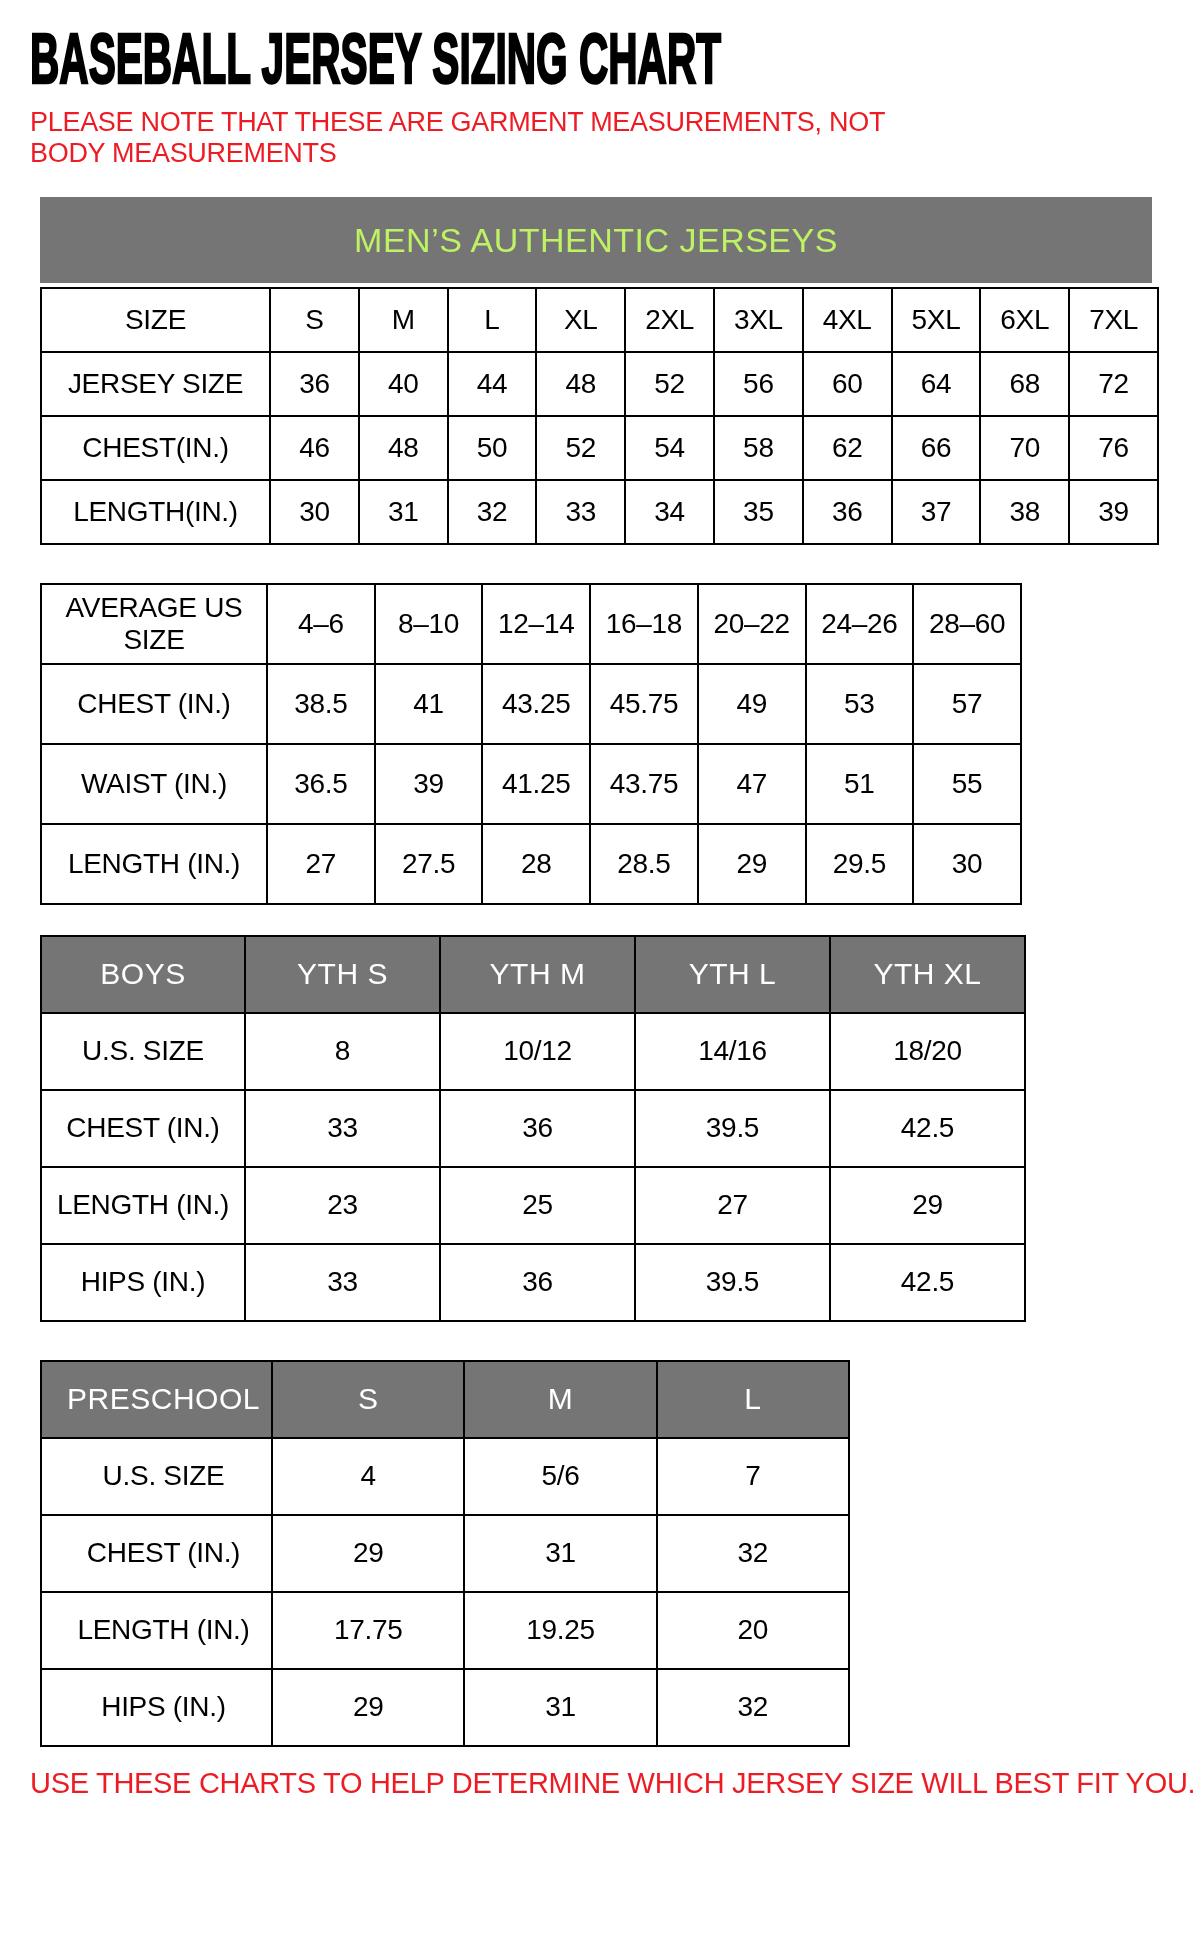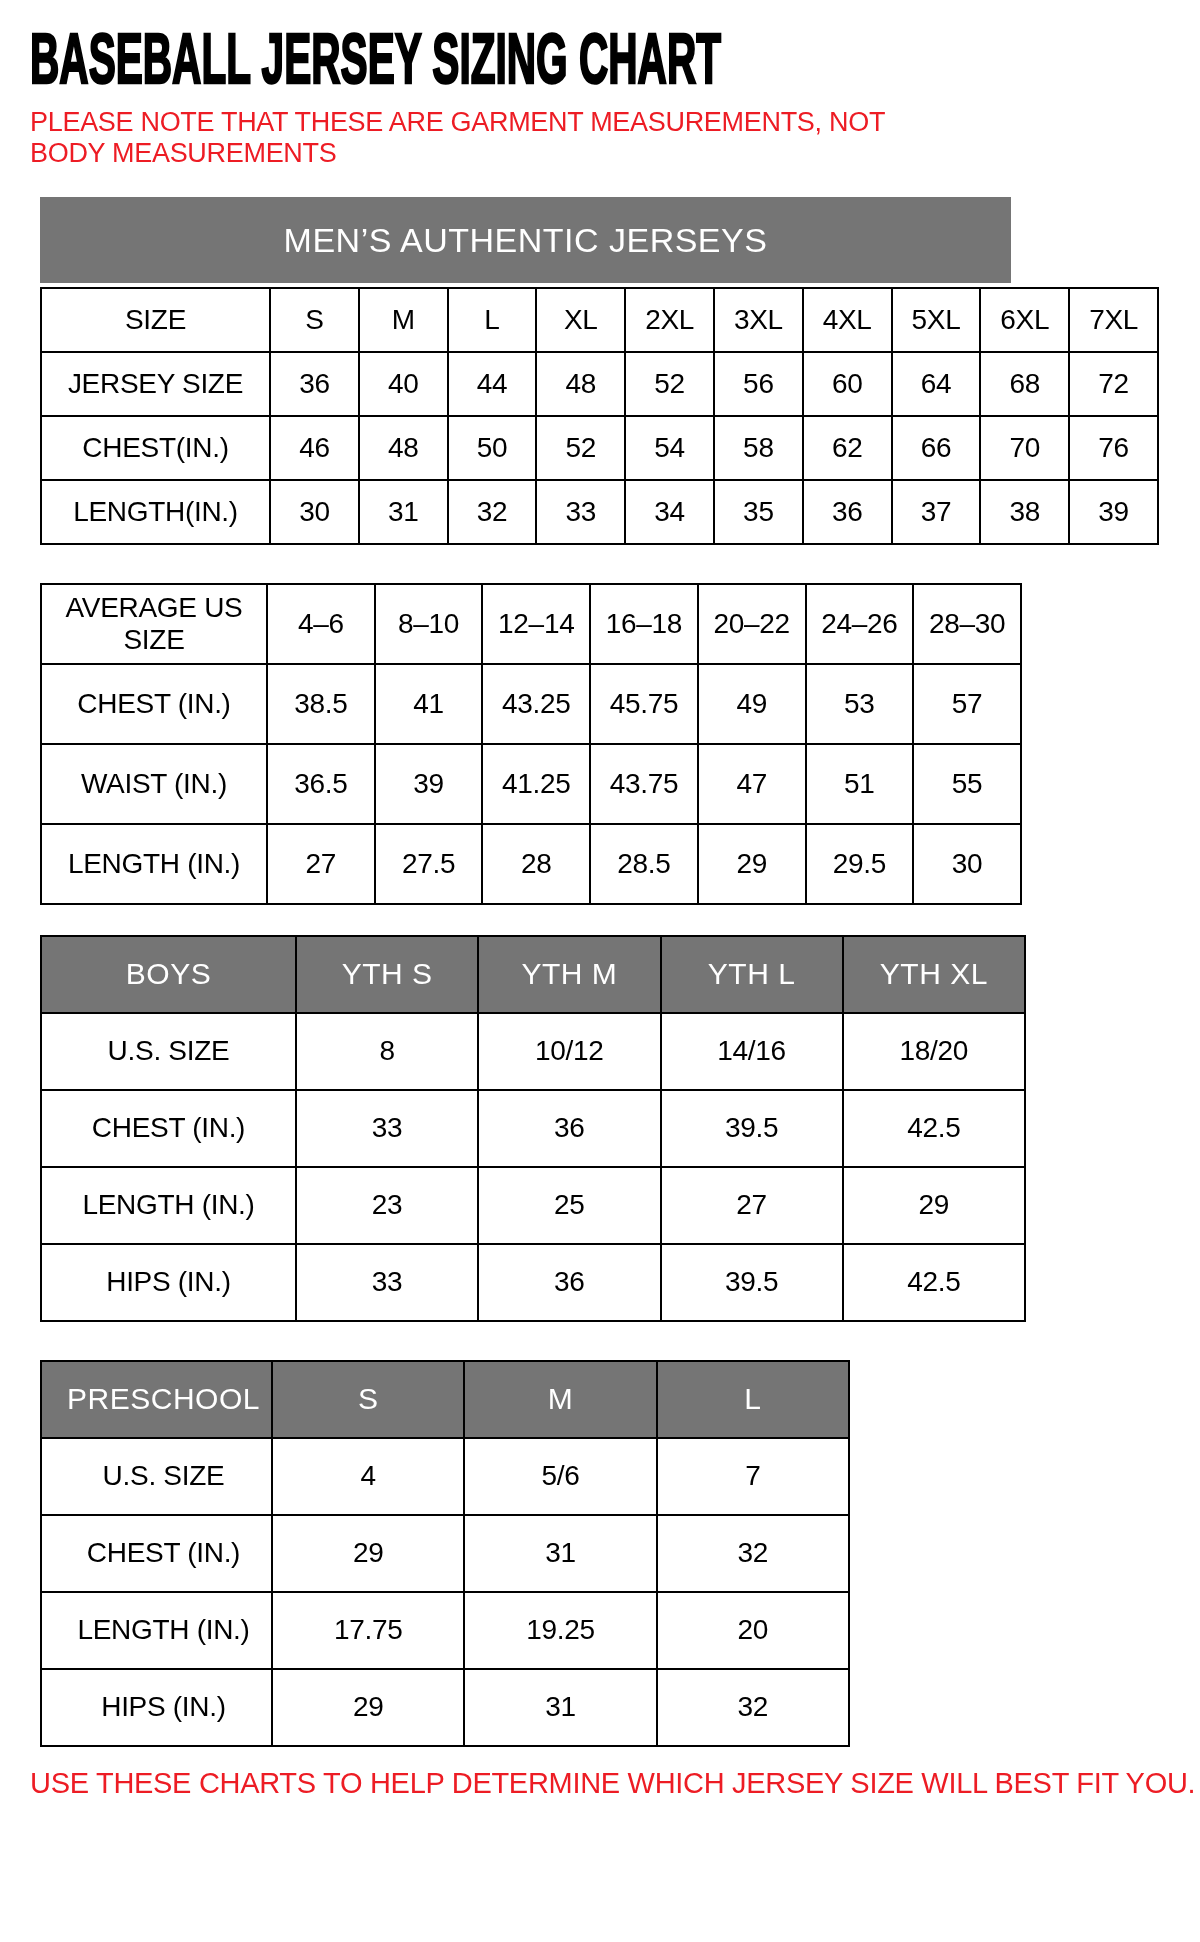--- a/index.html
+++ b/index.html
@@ -13,43 +13,43 @@
     margin:26px 0 0 30px; font-size:70px; font-weight:700; line-height:0.95;
     display:inline-block; white-space:nowrap;
     transform:scaleX(0.58); transform-origin:left top;
     -webkit-text-stroke:2.5px #000; letter-spacing:0;
   }
   .note {
     margin:14px 0 0 30px; width:880px;
     font-size:27px; line-height:31px; color:var(--red); letter-spacing:-0.3px;
   }
   .banner {
-    margin:28px 0 4px 40px; width:971px; height:86px;
-    background:var(--gray); color:#ffffff; font-size:34px; letter-spacing:0.5px;
+    margin:28px 0 4px 40px; width:1112px; height:86px;
+    background:var(--gray); color:#bef264; font-size:34px; letter-spacing:0.5px;
     text-align:center; line-height:86px;
   }
   table.tbl {
     border-collapse:collapse; table-layout:fixed; margin-left:40px;
     text-align:center; font-size:28px; letter-spacing:-0.3px;
   }
   .tbl th, .tbl td { border:2px solid #000; font-weight:400; padding:0; overflow:hidden; }
   tr.hdr-gray th { background:var(--gray); color:#fff; font-size:30px; letter-spacing:0.5px; }
 
   .t-mens { width:1119px; }
   .t-mens tr { height:64px; }
   .t-mens th:first-child, .t-mens td:first-child { width:229px; }
 
   .t-womens { width:982px; margin-top:38px; }
   .t-womens tr { height:80px; }
   .t-womens th:first-child, .t-womens td:first-child { width:226px; }
   .t-womens tr:nth-child(2) th:first-child { padding:0 24px; line-height:34px; }
 
   .t-boys { width:986px; margin-top:30px; }
   .t-boys tr { height:77px; }
-  .t-boys th:first-child, .t-boys td:first-child { width:255px; }
+  .t-boys th:first-child, .t-boys td:first-child { width:204px; }
 
   .t-preschool { width:810px; margin-top:38px; }
   .t-preschool tr { height:77px; }
   .t-preschool th:first-child, .t-preschool td:first-child { width:231px;padding-left:14px; }
 
   .footer {
     margin:20px 0 0 30px; font-size:29px; color:var(--red);
     letter-spacing:-0.3px; white-space:nowrap;
   }
 </style>
@@ -121,21 +121,21 @@
   <table class="tbl t-womens">
     <tbody>
         <tr>
           <th>AVERAGE US SIZE</th>
           <td>4–6</td>
           <td>8–10</td>
           <td>12–14</td>
           <td>16–18</td>
           <td>20–22</td>
           <td>24–26</td>
-          <td>28–30</td>
+          <td>28–60</td>
         </tr>
         <tr>
           <th>CHEST (IN.)</th>
           <td>38.5</td>
           <td>41</td>
           <td>43.25</td>
           <td>45.75</td>
           <td>49</td>
           <td>53</td>
           <td>57</td>

